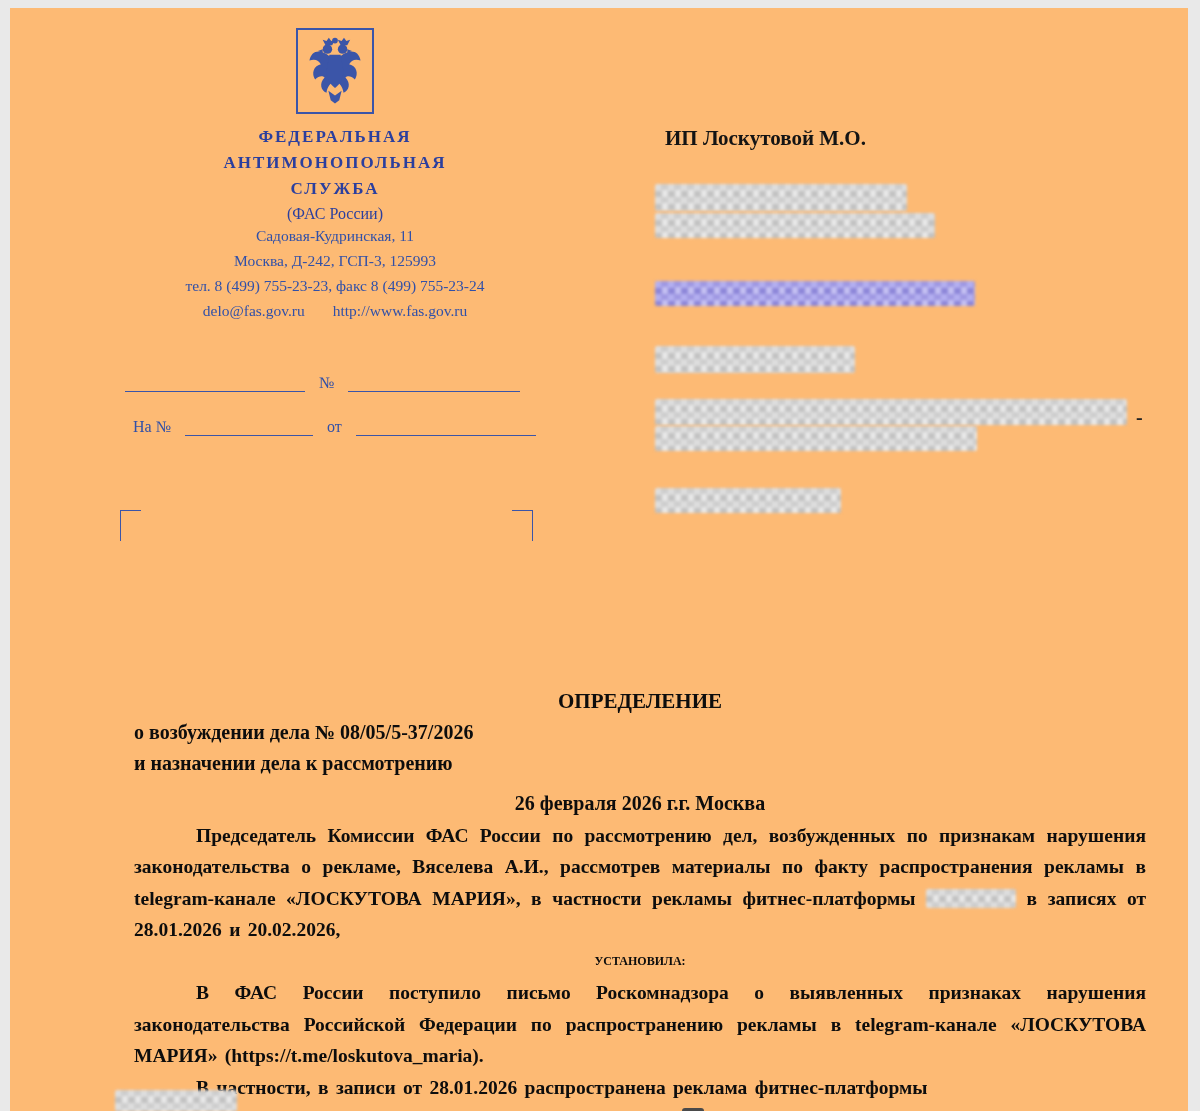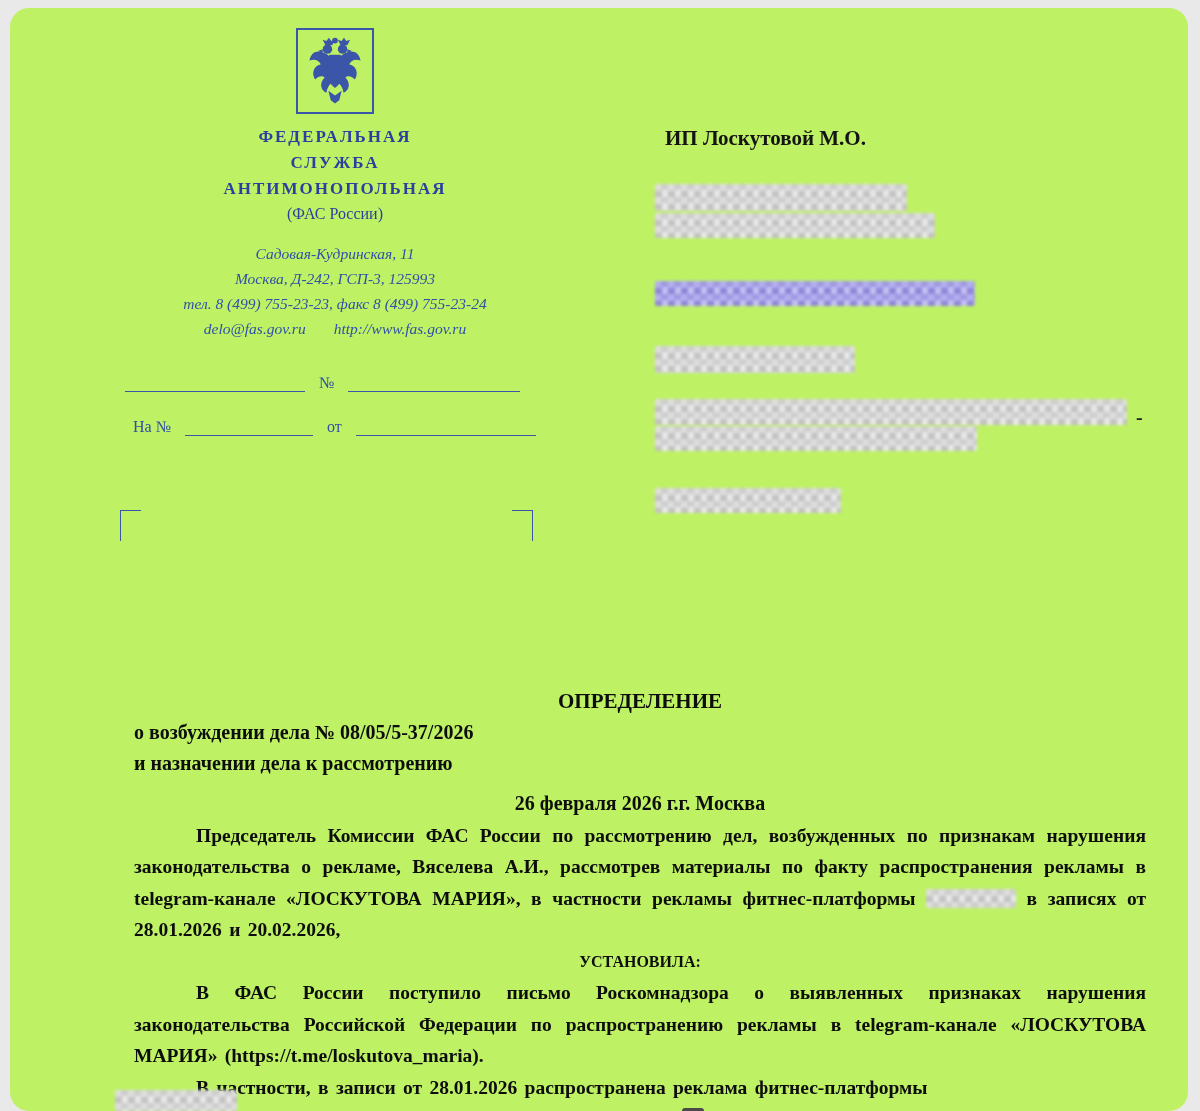--- a/index.html
+++ b/index.html
@@ -5,42 +5,41 @@
   html,body{margin:0;padding:0;}
   body{
     width:1200px;height:1111px;
     background:#e9e9e9;
     font-family:"Liberation Serif", serif;
     position:relative;
     overflow:hidden;
   }
   .page{
     position:absolute;left:10px;top:8px;right:12px;bottom:0;
-    background:#bef264;
-    border-radius:19px;
+    background:#fdba74;
   }
 
   
   .letterhead{
     position:absolute;left:115px;top:20px;width:420px;
     text-align:center;color:#2f4da6;
   }
   .emblem-box{
     width:78px;height:86px;margin:0 auto;
     border:2px solid #3b55a8;
     display:flex;align-items:center;justify-content:center;
     box-sizing:border-box;
   }
   .org-name{
     margin-top:10px;
     font-weight:bold;font-size:17px;letter-spacing:2px;line-height:26px;
     color:#2b3f9e;
   }
   .org-short{font-size:16px;margin-top:3px;color:#2b3f9e;font-family:Liberation Serif, serif;}
-  .addr{margin-top:18px;font-size:15.5px;line-height:25px;color:#3150a8;font-style:italic;}
+  .addr{font-size:15.5px;line-height:25px;color:#3150a8;}
   .addr-web{display:flex;justify-content:center;gap:28px;font-size:15.5px;color:#3150a8;}
 
   .ref-row{
     position:absolute;left:115px;width:420px;
     display:flex;align-items:flex-end;
     color:#3150a8;font-size:16px;
   }
   .uline{display:inline-block;border-bottom:1.3px solid #3b55a8;height:15px;}
   .ref-lbl{margin:0 14px;line-height:18px;}
 
@@ -81,21 +80,21 @@
     font-weight:700;
     font-size:19.5px;line-height:31.5px;
   }
   .doc-title{ text-align:center;font-size:21px;line-height:31px;}
   .doc-sub{ font-size:20px;line-height:31px;}
   .date-row{display:flex;justify-content:center;font-size:20px;margin-top:9px;}
   .para{
     text-align:justify;text-indent:62px;margin:0;
     word-spacing:2.5px;
   }
-  .centered-heading{text-align:center;font-size:16px;}
+  .centered-heading{text-align:center;font-size:12px;}
 
   .cutoff-glyph{
     position:absolute;left:672px;top:1100px;width:22px;height:13px;
     background:#4a4a4a;border-radius:3px 3px 0 0;
     filter:blur(0.6px);
   }
 </style>
 </head>
 <body>
 
@@ -116,22 +115,22 @@
             <path d="M32 30 C20 14, 7 16, 5 28 C11 26 15 28 17 32 C9 34 7 42 11 48 C15 44 19 44 21 46 C15 52 17 60 23 62 C24 55 28 51 31 51 Z"></path>
             <path d="M32 30 C44 14, 57 16, 59 28 C53 26 49 28 47 32 C55 34 57 42 53 48 C49 44 45 44 43 46 C49 52 47 60 41 62 C40 55 36 51 33 51 Z"></path>
             <path d="M26 22 h12 l3 18 c0 9 -6 15 -9 17 c-3 -2 -9 -8 -9 -17 Z"></path>
             <path d="M25 60 l7 5 l7 -5 l-2.5 10 l-4.5 3.5 l-4.5 -3.5 Z"></path>
           </g>
         </svg>
       </span>
     </div>
     <div class="org-name">
       <div>ФЕДЕРАЛЬНАЯ</div>
+      <div>АНТИМОНОПОЛЬНАЯ</div>
       <div>СЛУЖБА</div>
-      <div>АНТИМОНОПОЛЬНАЯ</div>
     </div>
     <div class="org-short">(ФАС России)</div>
     <div class="addr">
       <div>Садовая-Кудринская, 11</div>
       <div>Москва, Д-242, ГСП-3, 125993</div>
       <div>тел. 8 (499) 755-23-23, факс 8 (499) 755-23-24</div>
       <div class="addr-web">
         <span>delo@fas.gov.ru</span>
         <span>http://www.fas.gov.ru</span>
       </div>

